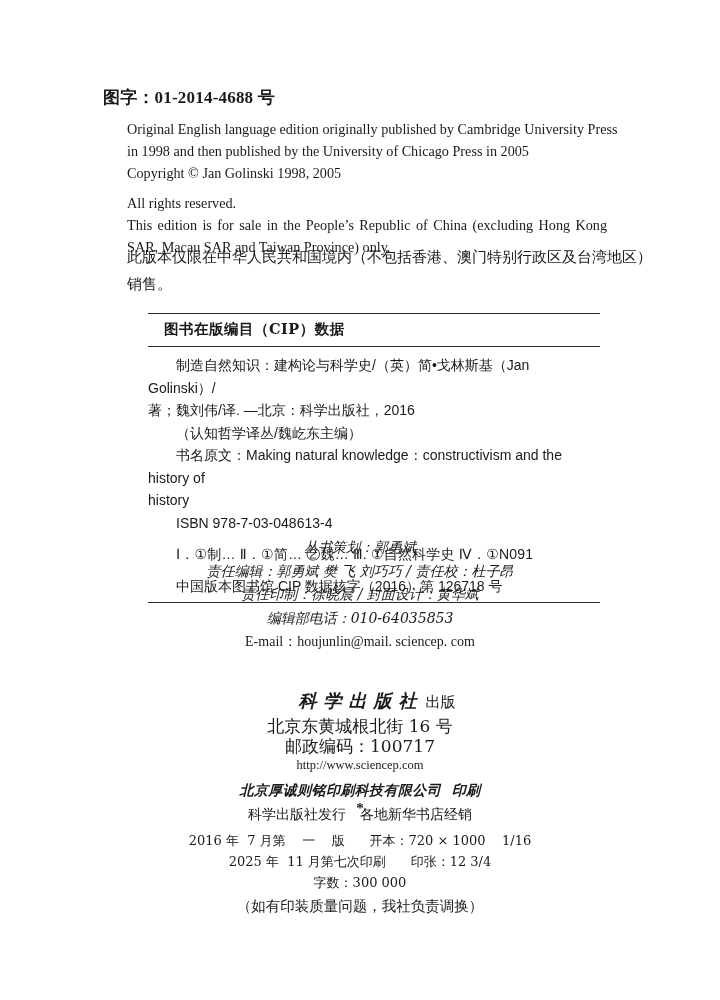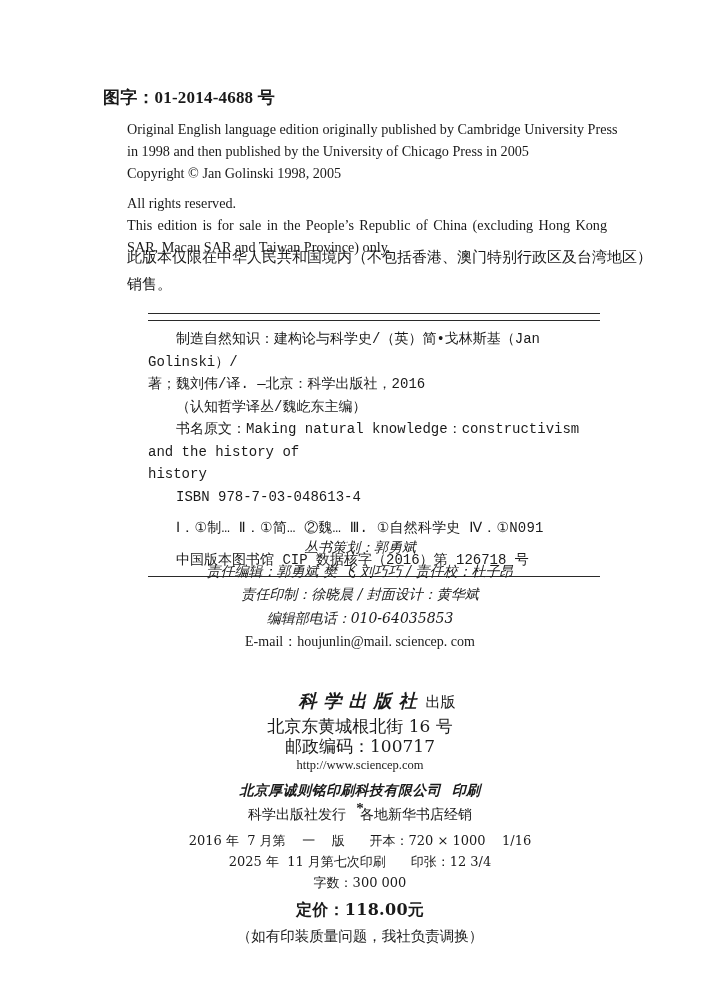--- a/index.html
+++ b/index.html
@@ -81,21 +81,21 @@
   .rule {
     height: 1px;
     background: #2a2a2a;
     width: 100%;
   }
   .rule-top { margin-bottom: 6px; }
   .cip-body {
     font-size: 14px;
     line-height: 22.5px;
     padding: 7px 0 5px 0;
-    font-family: Liberation Mono, monospace;
+    font-family: Liberation Sans, sans-serif;
   }
   .cip-p { margin: 0; }
   .indent { text-indent: 2em; }
   .cip-gap { height: 9px; }
   .cls-line { letter-spacing: 0.2px; }
 
   
   .credits {
     position: absolute;
     left: 0;
@@ -215,20 +215,21 @@
     <div class="eng-just eng-last">SAR, Macau SAR and Taiwan Province) only.</div>
   </div>
 
   <div class="cn-block">
     <div class="cn-line">此版本仅限在中华人民共和国境内（不包括香港、澳门特别行政区及台湾地区）</div>
     <div class="cn-line">销售。</div>
   </div>
 
   <div class="cip">
     <div class="rule rule-top"></div>
+    <div class="cip-title">图书在版编目（CIP）数据</div>
     <div class="rule"></div>
     <div class="cip-body">
       <div class="cip-p indent">制造自然知识：建构论与科学史/（英）简•戈林斯基（Jan Golinski）/</div>
       <div class="cip-p">著；魏刘伟/译. —北京：科学出版社，2016</div>
       <div class="cip-p indent">（认知哲学译丛/魏屹东主编）</div>
       <div class="cip-p indent">书名原文：Making natural knowledge：constructivism and the history of</div>
       <div class="cip-p">history</div>
       <div class="cip-p indent">ISBN 978-7-03-048613-4</div>
       <div class="cip-gap"></div>
       <div class="cip-p indent cls-line">Ⅰ．①制…  Ⅱ．①简…  ②魏…  Ⅲ. ①自然科学史  Ⅳ．①N091</div>
@@ -254,17 +255,16 @@
     <div class="printer-line"><span>北京厚诚则铭印刷科技有限公司</span><span class="printer-suffix">&nbsp;&nbsp;</span><span>印刷</span></div>
     <div class="distrib-line">科学出版社发行　各地新华书店经销</div>
   </div>
 
   <div class="star">*</div>
 
   <div class="printinfo">
     <div class="pi-row">2016 年  7 月第    一    版      开本：720 × 1000    1/16</div>
     <div class="pi-row">2025 年  11 月第七次印刷      印张：12 3/4</div>
     <div>字数：300 000</div>
-    <div class="price">定价：118.00元</div>
     <div class="note">（如有印装质量问题，我社负责调换）</div>
   </div>
 
 </div>
 
 </body></html>

